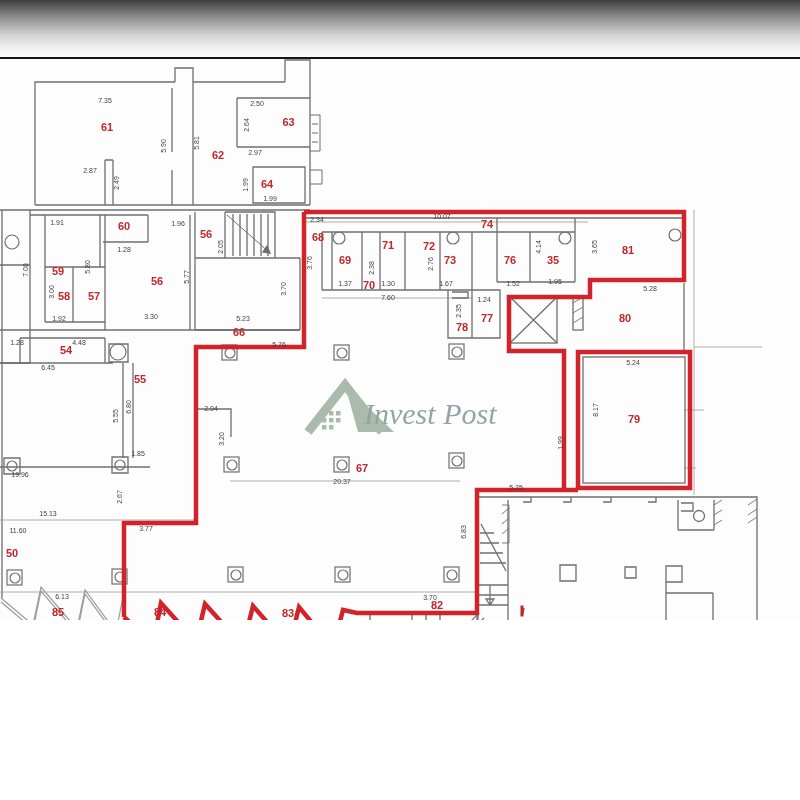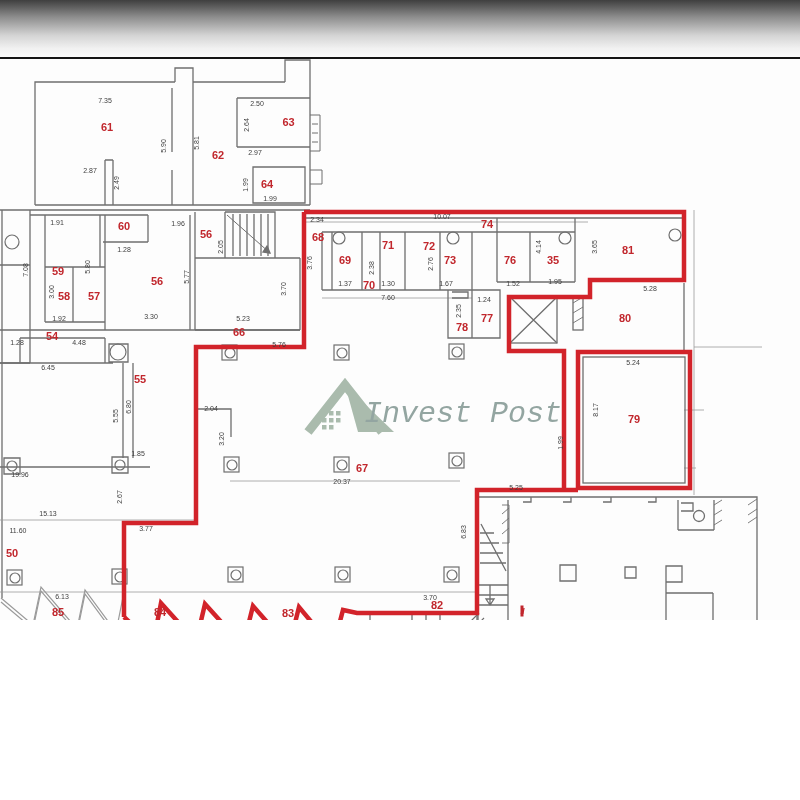--- a/index.html
+++ b/index.html
@@ -17,21 +17,21 @@
   
   #plan-svg{position:absolute;left:0;top:0;}
   
   .room{position:absolute;transform:translate(-50%,-50%);color:#c1272d;
         font-weight:bold;font-size:11px;white-space:nowrap;}
   .unit{font-size:9px;letter-spacing:-1px;background:#c1272d;color:#c1272d;line-height:11px;font-style:italic;}
   .dim{position:absolute;transform:translate(-50%,-50%);color:#3e3e3e;font-size:7px;white-space:nowrap;}
   .dim.v{transform:translate(-50%,-50%) rotate(-90deg);}
   
   #watermark{position:absolute;left:298px;top:375px;width:270px;height:62px;opacity:.88;}
-  #wm-text{position:absolute;left:66px;top:22px;font-family:Liberation Mono, monospace;
+  #wm-text{position:absolute;left:66px;top:22px;font-family:Liberation Serif, serif;
      font-style:italic;font-size:30px;color:#859a95;white-space:nowrap;}
   
   #banner{position:absolute;left:308px;top:689px;width:492px;height:57px;background:#6a6a6a;
      display:flex;align-items:center;padding-left:14px;box-sizing:border-box;
      color:#e6e6e6;font-weight:bold;font-size:40px;white-space:nowrap;overflow:hidden;}
   #banner .houses{margin:0 1px 4px 2px;}
   
   #faint-text{position:absolute;left:572px;top:642px;width:190px;height:13px;opacity:.45;
      filter:blur(1.5px);
      background:repeating-linear-gradient(90deg,#cfcfcf 0 13px,transparent 13px 19px);}
@@ -166,21 +166,21 @@
       <div class="room" style="left: 218px; top: 155px;">62</div>
       <div class="room" style="left: 265px; top: 122px; padding-left: 47px;">63</div>
       <div class="room" style="left: 267px; top: 184px;">64</div>
       <div class="room" style="left: 58px; top: 245px; margin-top: 26px;">59</div>
       <div class="room" style="left: 124px; top: 226px;">60</div>
       <div class="room" style="left: 206px; top: 234px;">56</div>
       <div class="room" style="left: 157px; top: 281px;">56</div>
       <div class="room" style="left: 64px; top: 296px;">58</div>
       <div class="room" style="left: 94px; top: 296px;">57</div>
       <div class="room" style="left: 239px; top: 292px; margin-top: 40px;">66</div>
-      <div class="room" style="left: 52px; top: 336px;">54</div>
+      <div class="room" style="left: 52px; top: 350px; padding-left: 28px;">54</div>
       <div class="room" style="left: 140px; top: 379px;">55</div>
       <div class="room" style="left: 12px; top: 553px;">50</div>
       <div class="room" style="left: 58px; top: 612px;">85</div>
       <div class="room" style="left: 160px; top: 612px;">84</div>
       <div class="room" style="left: 288px; top: 613px;">83</div>
       <div class="room" style="left: 437px; top: 605px; text-align: center;">82</div>
       <div class="room" style="left: 318px; top: 237px;">68</div>
       <div class="room" style="left: 345px; top: 260px;">69</div>
       <div class="room" style="left: 369px; top: 245px; margin-top: 40px;">70</div>
       <div class="room" style="left: 388px; top: 245px;">71</div>

